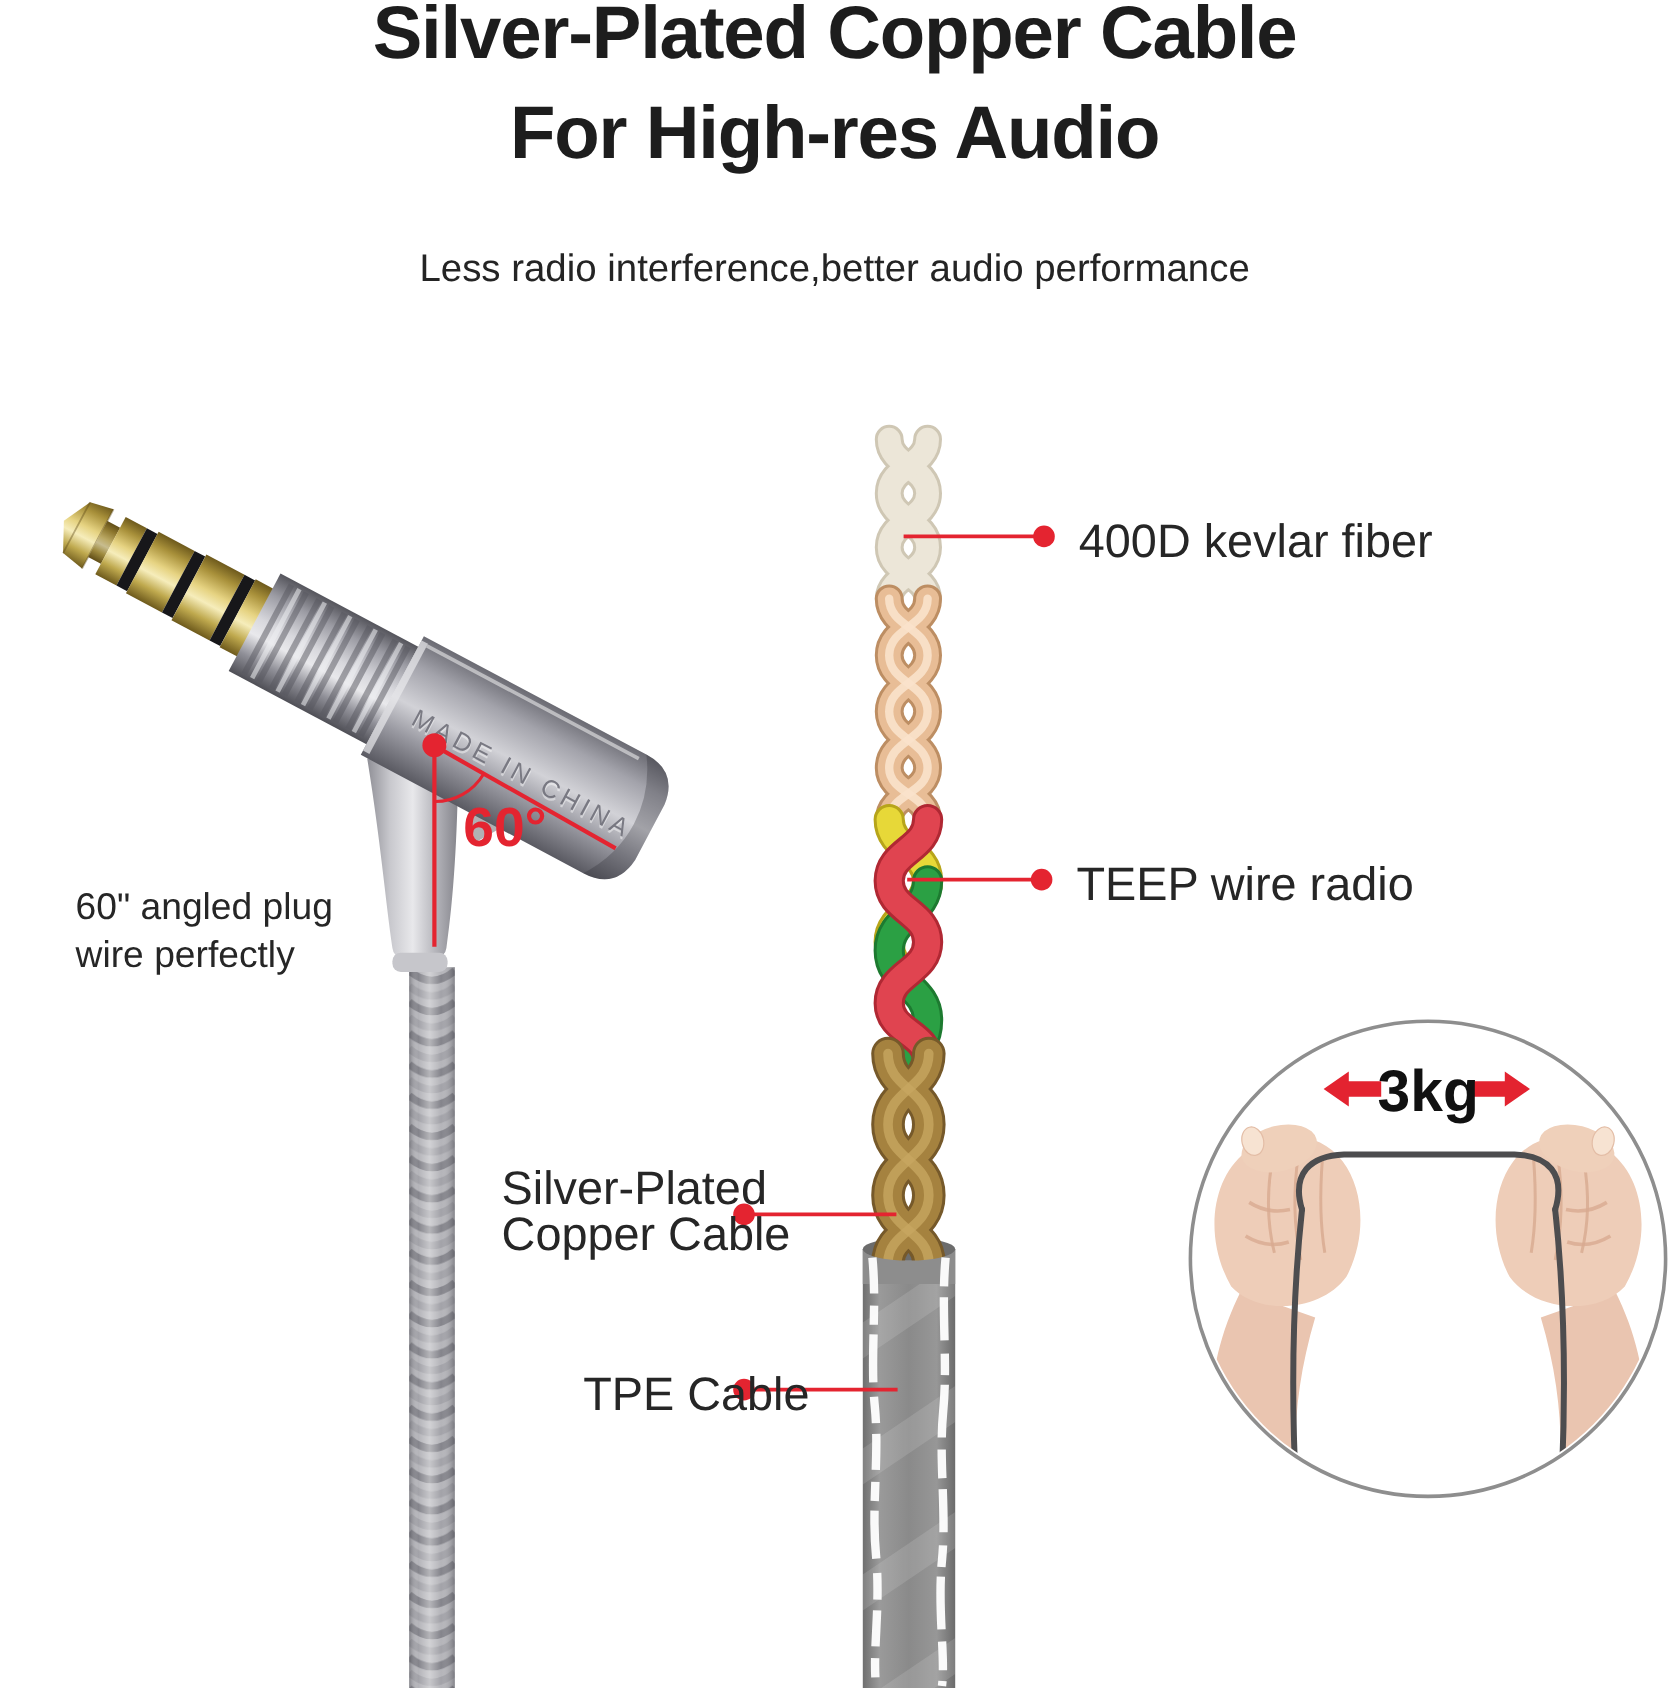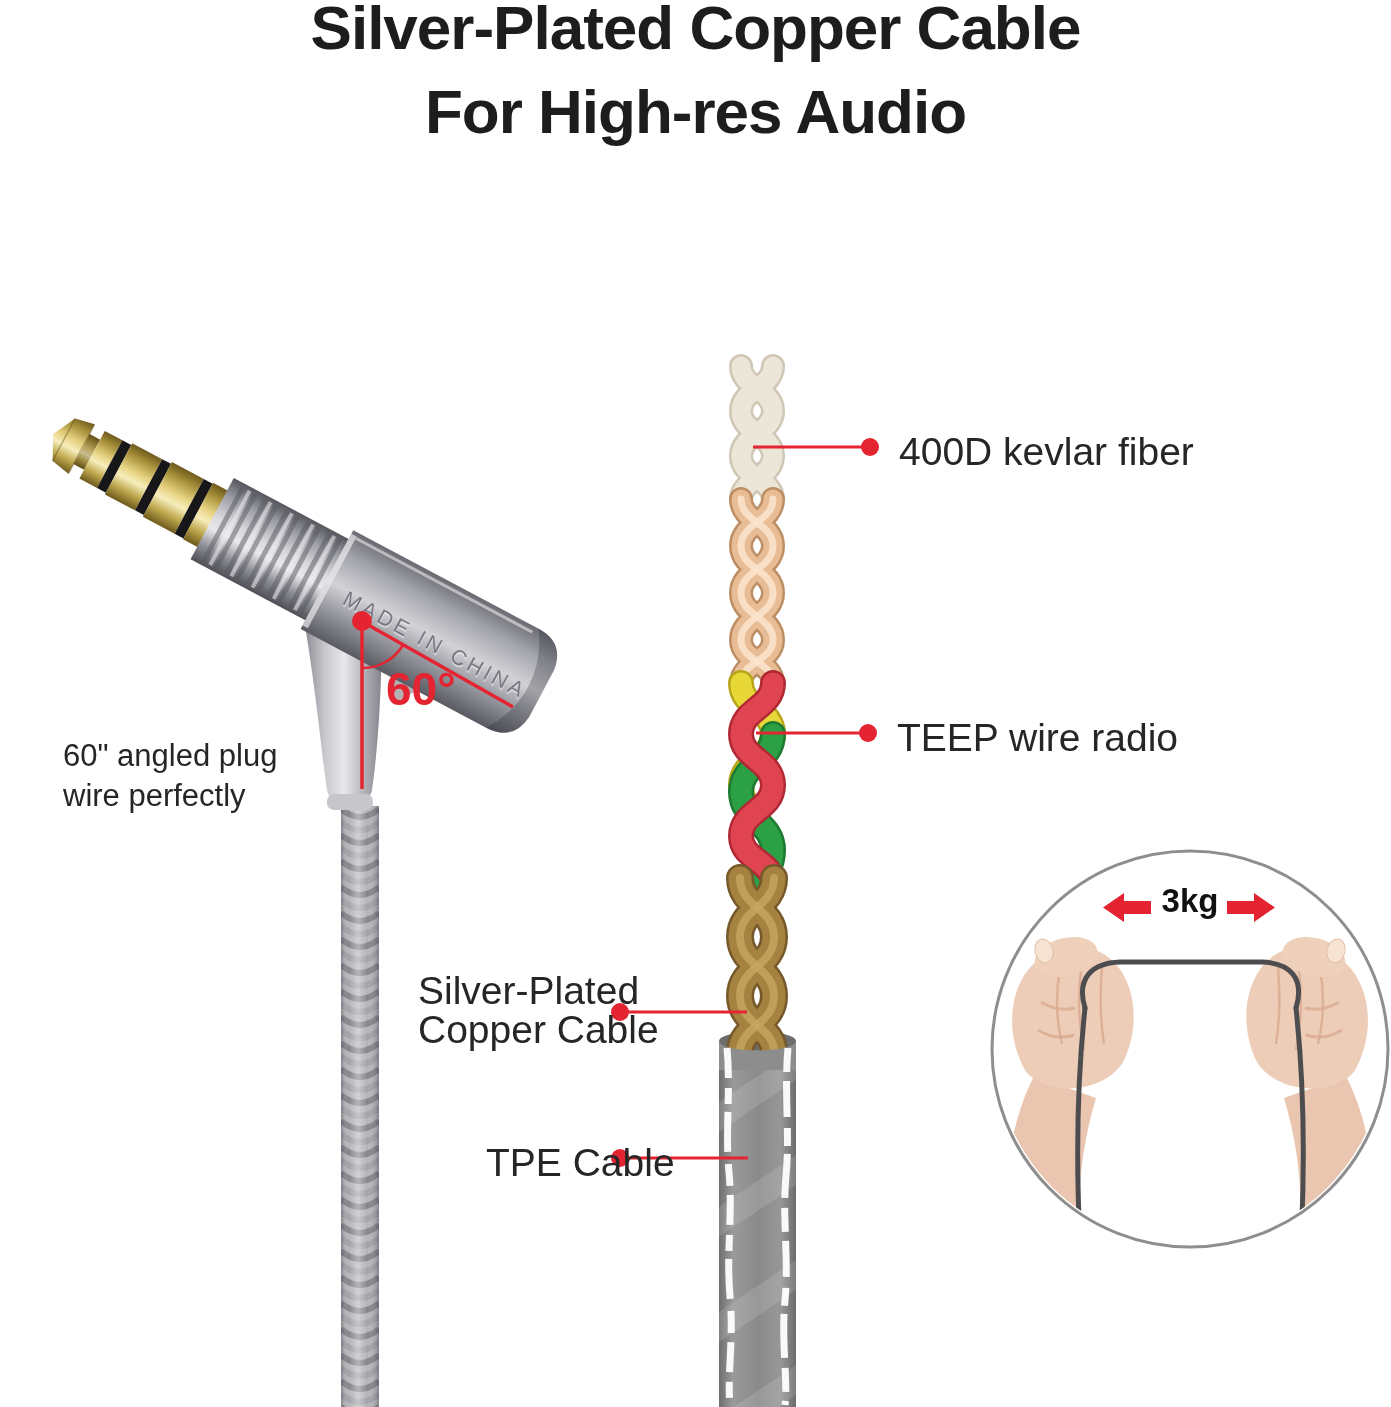--- a/index.html
+++ b/index.html
@@ -5,21 +5,21 @@
   html,body{margin:0;padding:0;background:#fff;}
   .page{position:relative;width:1391px;height:1407px;background:#fff;overflow:hidden;
         font-family:"Liberation Sans", sans-serif;color:#1d1d1d;}
   .abs{position:absolute;}
   .title{left:0;right:0;text-align:center;font-weight:700;font-size:62px;letter-spacing:-1px;color:#1d1d1d;}
   .subtitle{left:0;right:0;text-align:center;font-weight:400;font-size:32px;color:#242424;}
   .plug-caption{left:63px;top:736px;font-size:31px;line-height:40px;color:#262626;}
   .lbl{font-size:39px;color:#262626;white-space:nowrap;}
   .lbl-spc{left:418px;top:971px;width:200px;text-align:center;line-height:39px;}
   .angle60{left:386px;top:662px;font-size:46px;font-weight:700;color:#e42430;}
-  .kg3{left:1148px;top:882px;width:84px;text-align:center;font-size:33px;font-weight:700;color:#111;}
+  .kg3{left:1148px;top:882px;width:84px;font-size:49px;font-weight:700;color:#111;}
   svg{display:block;}
 </style>
 </head>
 <body>
 
 <div class="page">
 
   <svg class="abs" style="left:0;top:0" width="1391" height="1407" viewBox="0 0 1391 1407">
     <defs>
       <linearGradient id="goldGrad" x1="0" y1="0" x2="0" y2="1">
@@ -253,20 +253,21 @@
 
       <circle cx="362" cy="621" r="10" stroke="none"></circle>
       <line x1="362" y1="630" x2="362" y2="789" stroke-width="3.5"></line>
       <line x1="370" y1="626" x2="513" y2="707" stroke-width="3.5"></line>
       <path d="M 362 668 A 47 47 0 0 0 403 645" stroke-width="2.5" fill="none"></path>
     </g>
   </svg>
 
   <div class="abs title" style="top:-8px">Silver-Plated Copper Cable</div>
   <div class="abs title" style="top:76px">For High-res Audio</div>
+  <div class="abs subtitle" style="top:205px">Less radio interference,better audio performance</div>
 
   <div class="abs plug-caption">
     <div>60" angled plug</div>
     <div>wire perfectly</div>
   </div>
 
   <div class="abs angle60">60°</div>
 
   <div class="abs lbl" style="left:899px;top:430px">400D kevlar fiber</div>
   <div class="abs lbl" style="left:897px;top:716px">TEEP wire radio</div>

